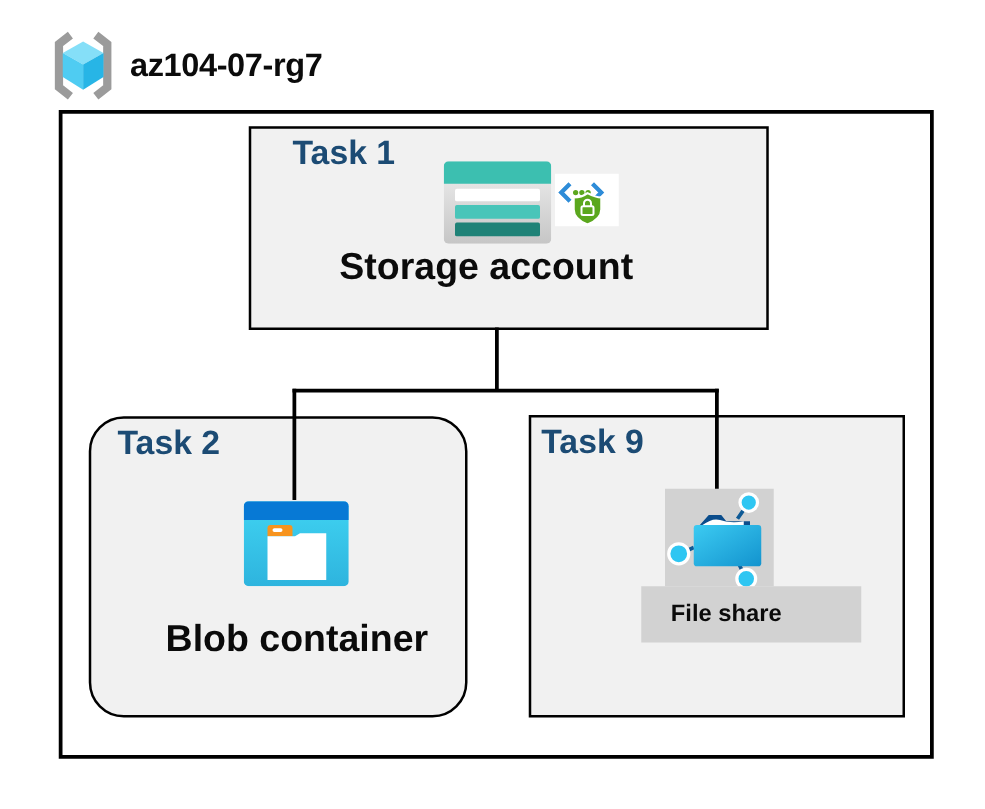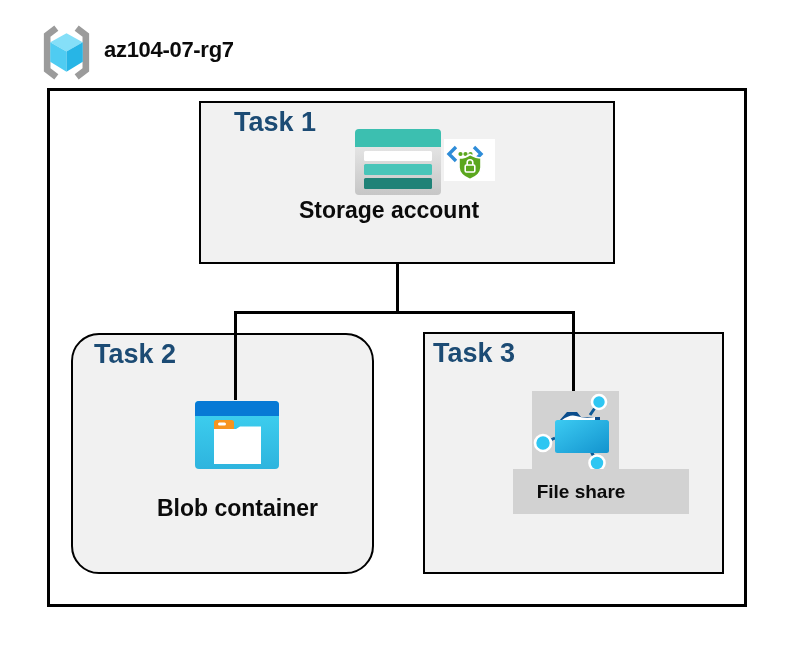--- a/index.html
+++ b/index.html
@@ -5,21 +5,21 @@
   html,body{margin:0;padding:0;background:#fff;}
   body{
     width:788px;height:647px;position:relative;overflow:hidden;
     font-family:"Liberation Sans","DejaVu Sans",sans-serif;
     -webkit-font-smoothing:antialiased;
   }
   .abs{position:absolute;box-sizing:border-box;}
 
   
   .rg-title{
-    left:104px;top:37px;font-size:22px;font-weight:700;color:#0b0b0b;
+    left:104px;top:37px;font-size:26px;font-weight:700;color:#0b0b0b;
     letter-spacing:-0.3px;white-space:nowrap;
   }
 
   
   .outer-box{
     left:47px;top:88px;width:700px;height:519px;
     border:3px solid #000;background:#fff;
   }
   .task-box{
     background:#F1F1F1;border:2px solid #000;
@@ -30,21 +30,21 @@
 
   .task-label{
     position:absolute;top:4px;font-size:27px;font-weight:700;color:#1C4B74;
     white-space:nowrap;
   }
   .task1 .task-label{left:33px;}
   .task2 .task-label{left:21px;}
   .task3 .task-label{left:8px;}
 
   .caption{
-    position:absolute;font-size:23px;font-weight:700;color:#0b0b0b;
+    position:absolute;font-size:30px;font-weight:700;color:#0b0b0b;
     text-align:center;white-space:nowrap;
   }
   .t1-caption{top:94px;left:0;right:36px;}
   .t2-caption{top:160px;left:30px;right:0;}
 
   
   .line{background:#000;}
   .line-v1{left:396px;top:262px;width:3px;height:51px;}
   .line-h {left:234px;top:311px;width:341px;height:3px;}
   .line-v2{left:234px;top:311px;width:3px;height:89px;}
@@ -123,21 +123,21 @@
     <path d="M0,15 v-11 a4,4 0 0 1 4,-4 h76 a4,4 0 0 1 4,4 v11 z" fill="#0779D5"></path>
     <path d="M19,28 v-6.5 a2.5,2.5 0 0 1 2.5,-2.5 h15 a2.5,2.5 0 0 1 2.5,2.5 V28 z" fill="#F7941E"></path>
     <rect x="23" y="21.5" width="8" height="3" rx="1.5" fill="#FFFFFF"></rect>
     <path d="M19,28 h22 l4,-2.5 h21 V63 H19 z" fill="#FFFFFF"></path>
   </svg>
 
   <div class="caption t2-caption">Blob container</div>
 </div>
 
 <div class="abs task-box task3">
-  <div class="task-label">Task 3</div>
+  <div class="task-label">Task 9</div>
 
   <div class="abs fs-icon-bg">
     <svg class="abs fs-icon" viewBox="0 0 87 78">
       <defs>
         <linearGradient id="grad-fs" x1="0" y1="0" x2="1" y2="1">
           <stop offset="0" stop-color="#3CCBF2"></stop>
             <stop offset="1" stop-color="#1393CE"></stop>
         </linearGradient>
       </defs>
       <path d="M58,24 L67,11 M23,47 L12,52 M58,58 L65,72" stroke="#0E5A96" stroke-width="3" fill="none"></path>

